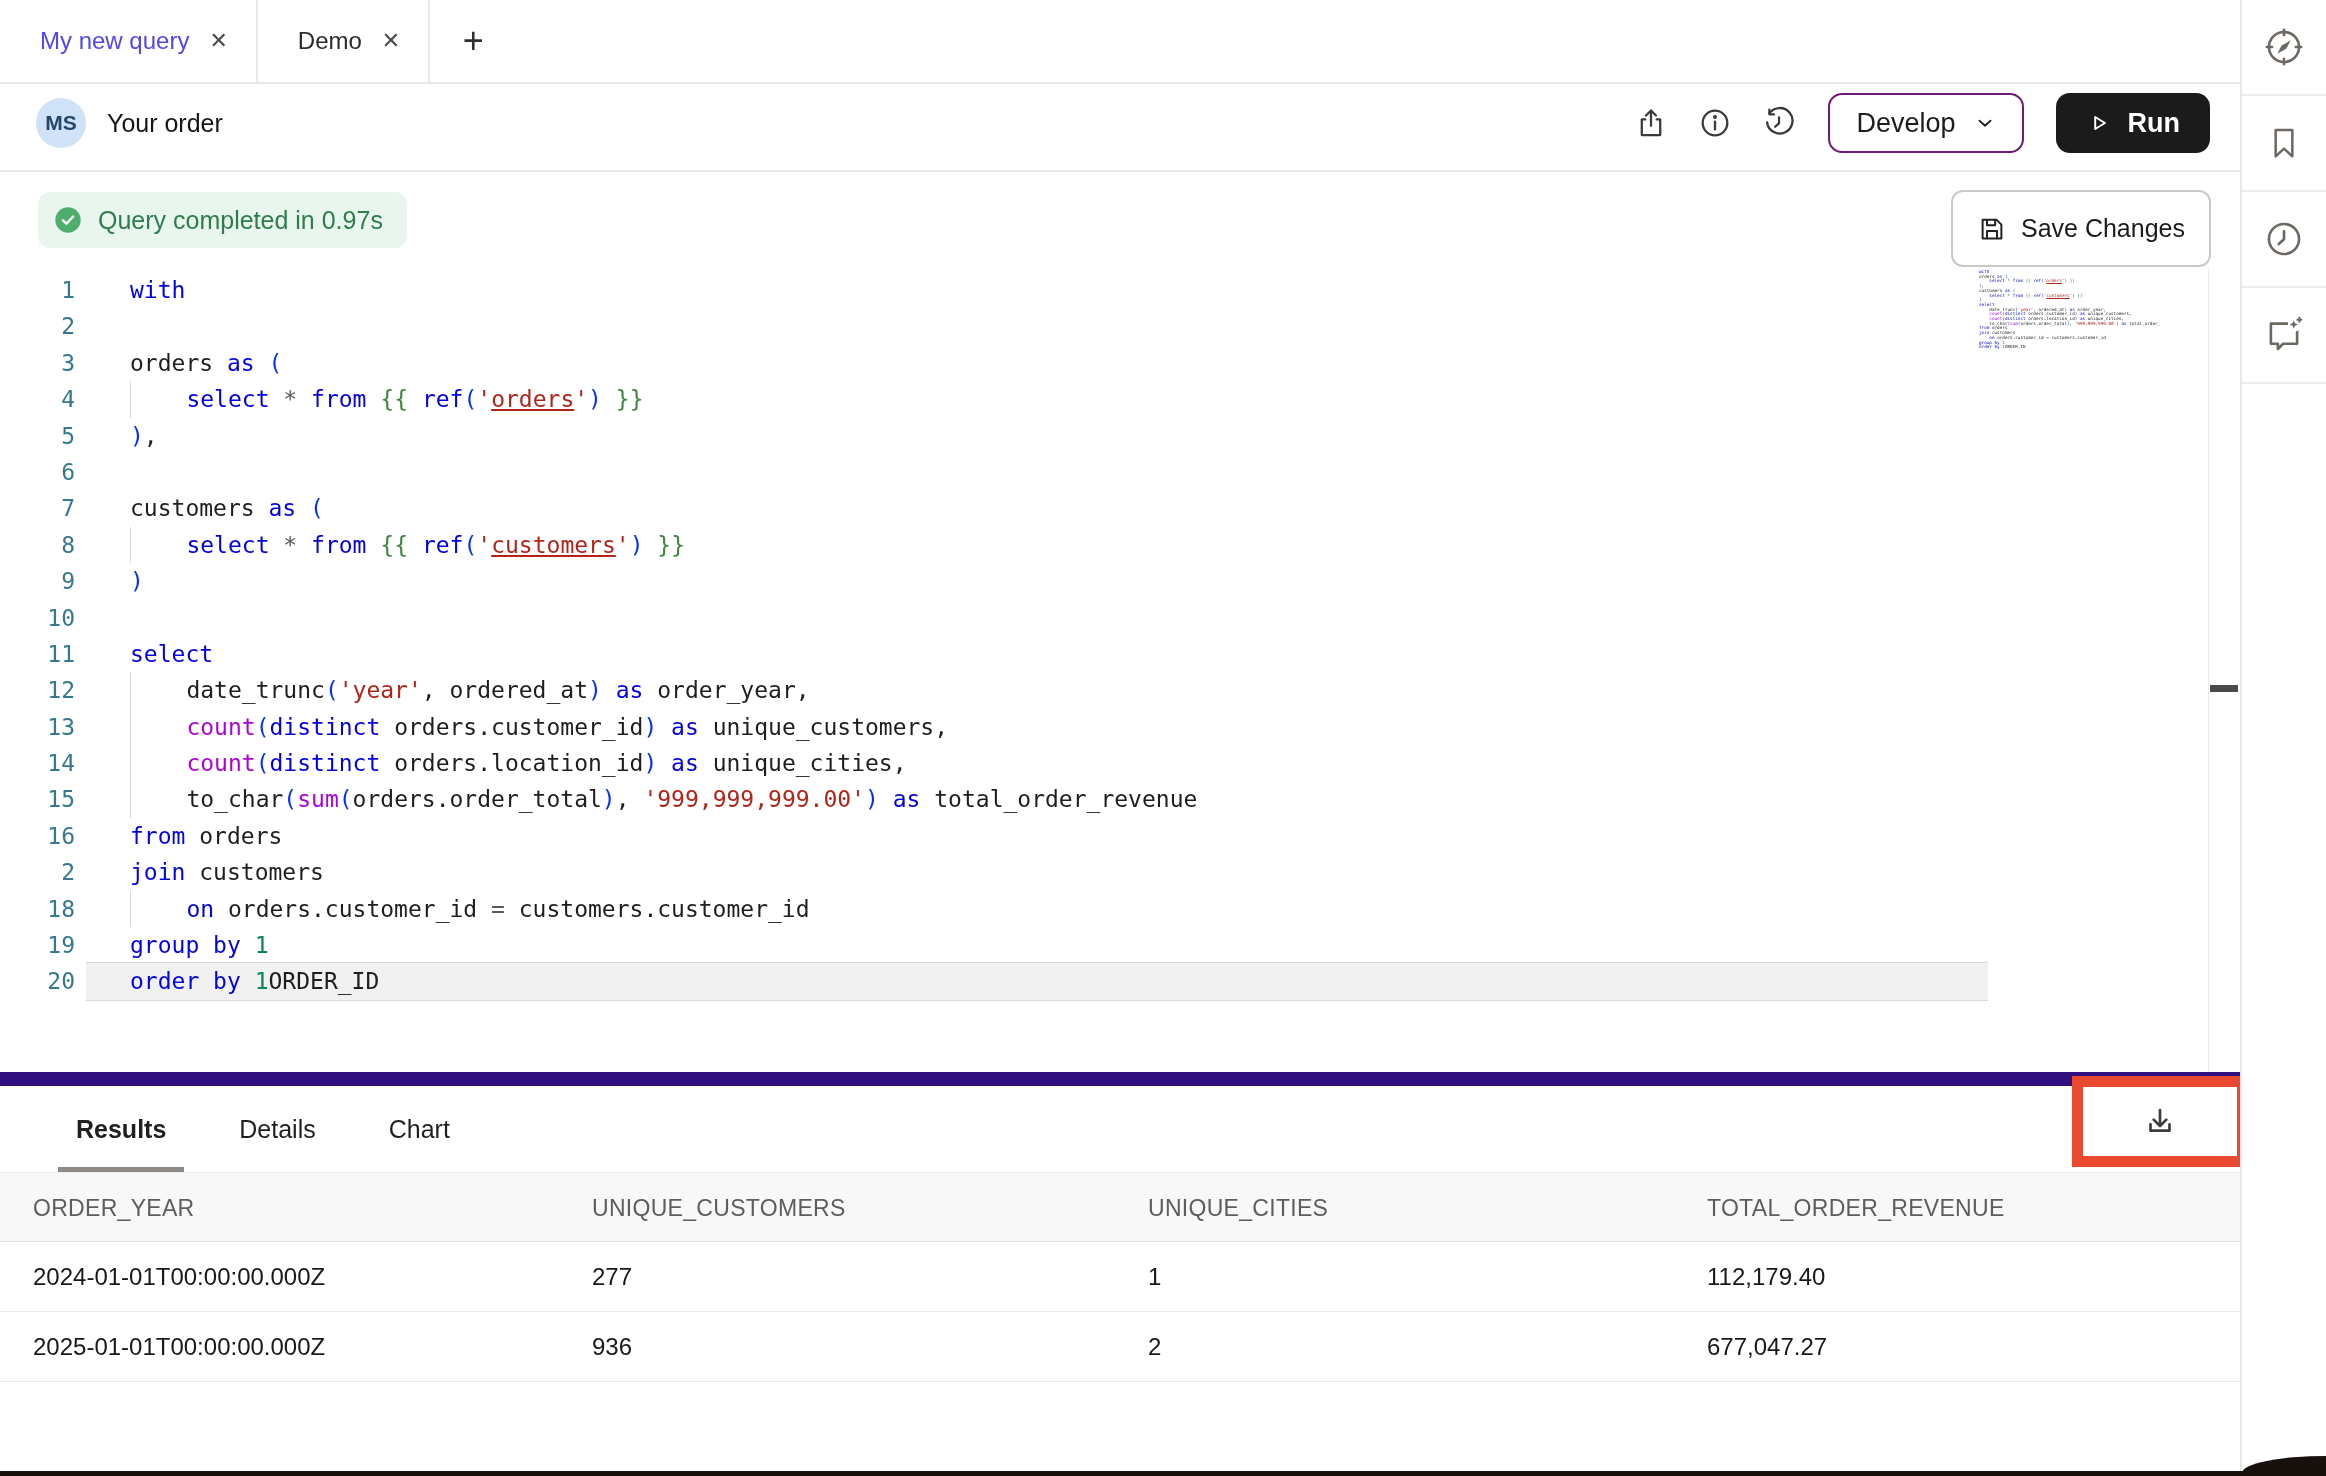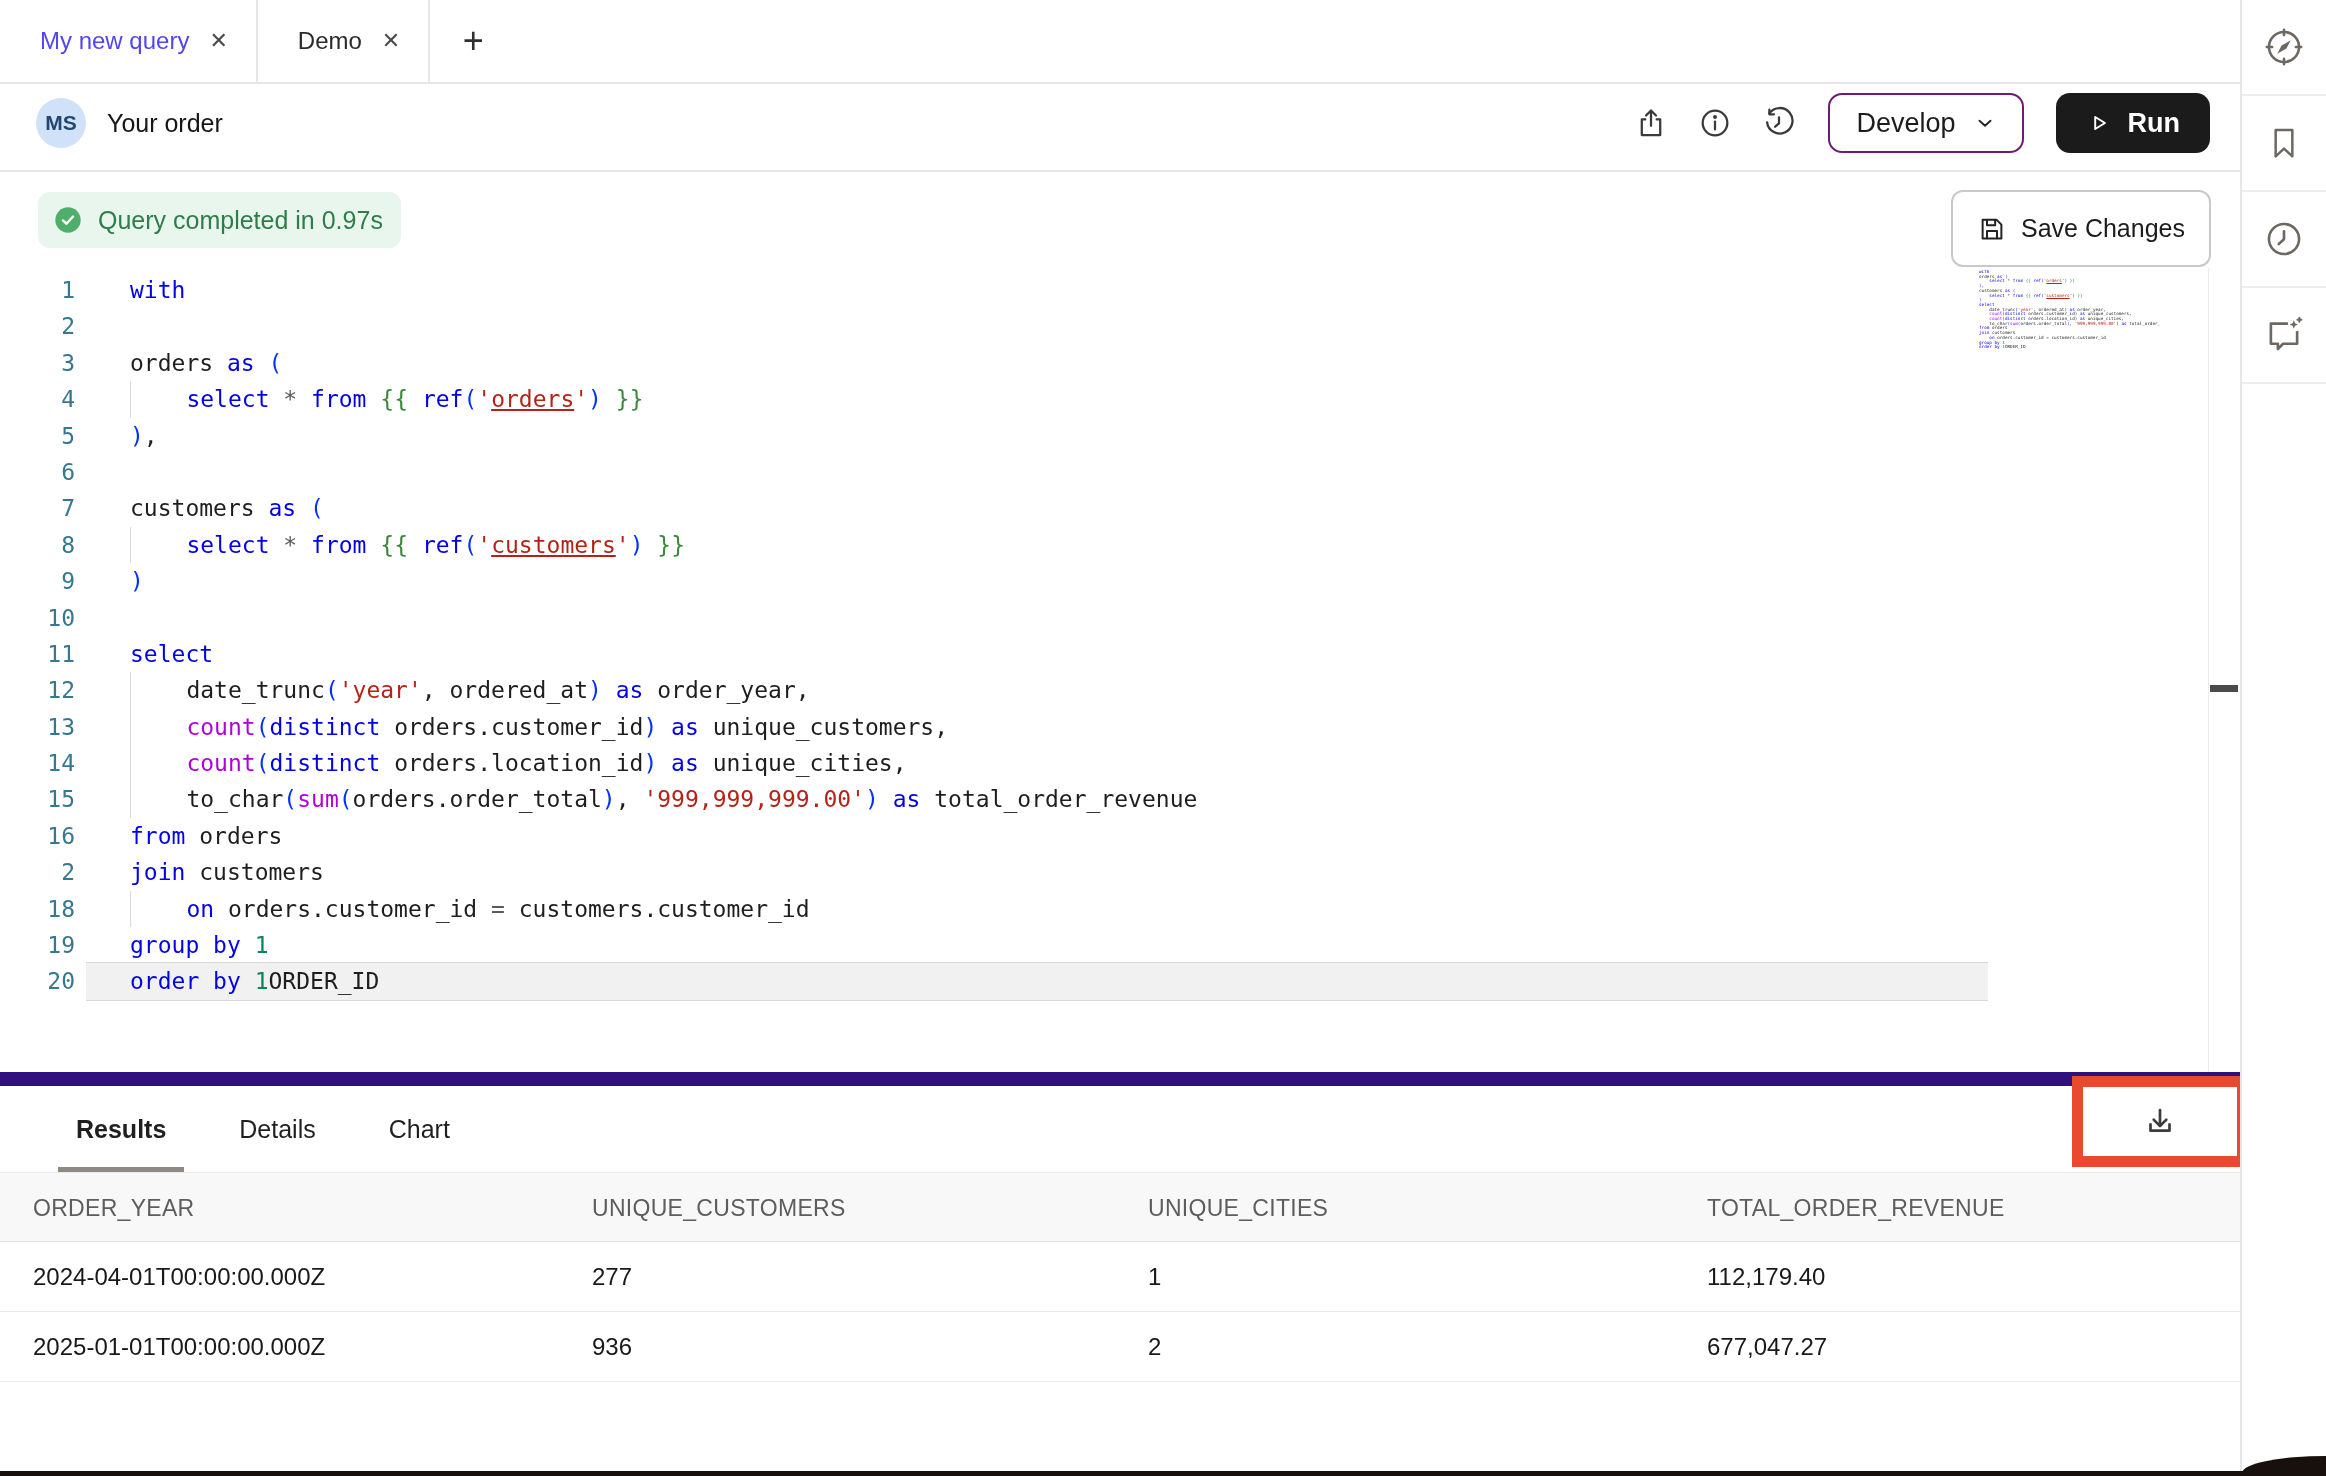--- a/index.html
+++ b/index.html
@@ -26,21 +26,21 @@
   .header-controls { position:absolute; right:30px; top:0; height:94px; display:flex; align-items:center; gap:14px; }
   .icon-btn { width:50px; height:50px; display:flex; align-items:center; justify-content:center; background:transparent; border:none; }
   .btn-develop { height:60px; padding:0 26px; border:2px solid #701a75; border-radius:14px; background:#fff;
                  font-size:27px; color:#1c1c1c; display:flex; align-items:center; gap:18px; margin-left:10px; }
   .btn-run { height:60px; padding:0 30px; border:none; border-radius:14px; background:#1b1b1b; color:#fff;
              font-size:27px; font-weight:600; display:flex; align-items:center; gap:16px; margin-left:18px; }
 
   
   .editor { position:absolute; left:0; top:172px; width:2240px; height:900px; background:#fff; }
   .status-badge { position:absolute; left:38px; top:20px; height:56px; background:#e9f6ee; border-radius:12px;
-                  display:flex; align-items:center; gap:14px; padding:0 18px 0 14px;
+                  display:flex; align-items:center; gap:14px; padding:0 24px 0 14px;
                   color:#2e7d4a; font-size:25px; font-weight:500; }
   .btn-save { position:absolute; right:29px; top:18px; height:77px; padding:0 24px; background:#fff;
               border:2px solid #c9c9c9; border-radius:12px; font-size:25px; color:#1c1c1c;
               display:flex; align-items:center; gap:14px; }
 
   .code-area { position:absolute; left:0; top:100px; width:2240px; }
   .code-line { position:relative; height:36.4px; line-height:36.4px;
                font-family:"DejaVu Sans Mono", monospace; font-size:23px; white-space:pre; }
   .code-line .ln { position:absolute; left:0; top:0; width:75px; text-align:right;
                    color:#35788f; font-size:23px; z-index:2; }
@@ -245,21 +245,21 @@
         <div class="rtab">Chart</div>
       </div>
     <div class="thead" id="table-head">
         <span class="th" style="left: 33px;">ORDER_YEAR</span>
         <span class="th" style="left: 592px;">UNIQUE_CUSTOMERS</span>
         <span class="th" style="left: 1148px;">UNIQUE_CITIES</span>
         <span class="th" style="left: 1707px;">TOTAL_ORDER_REVENUE</span>
       </div>
     <div id="table-body">
         <div class="trow">
-          <span class="td" style="left: 33px;">2024-04-01T00:00:00.000Z</span>
+          <span class="td" style="left: 33px;">2024-01-01T00:00:00.000Z</span>
           <span class="td" style="left: 592px;">277</span>
           <span class="td" style="left: 1148px;">1</span>
           <span class="td" style="left: 1707px;">112,179.40</span>
         </div>
         <div class="trow">
           <span class="td" style="left: 33px;">2025-01-01T00:00:00.000Z</span>
           <span class="td" style="left: 592px;">936</span>
           <span class="td" style="left: 1148px;">2</span>
           <span class="td" style="left: 1707px;">677,047.27</span>
         </div>

